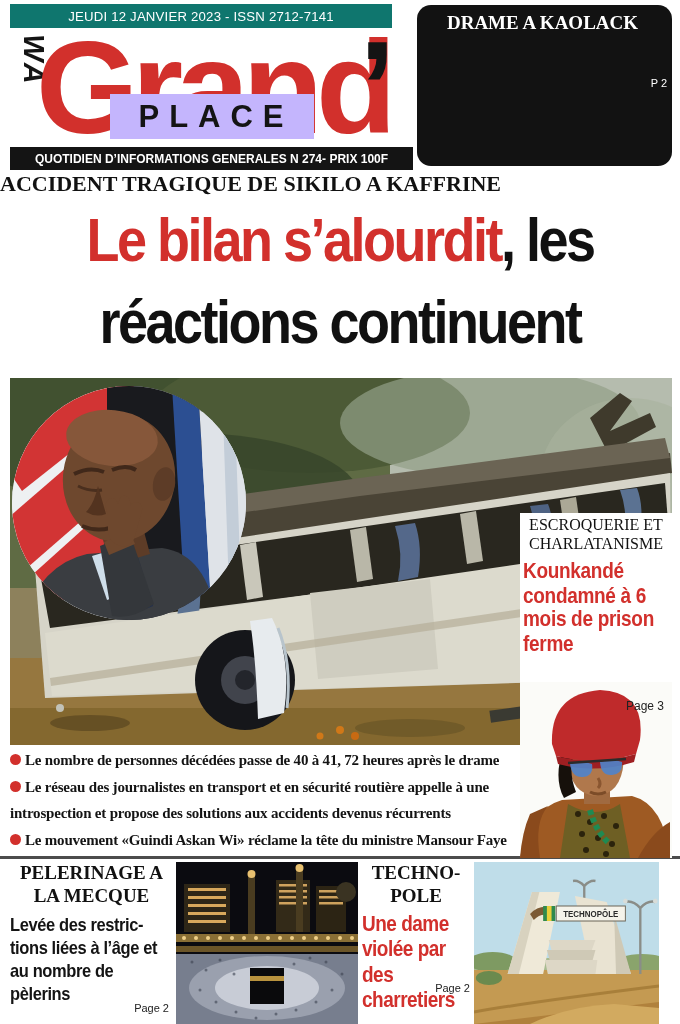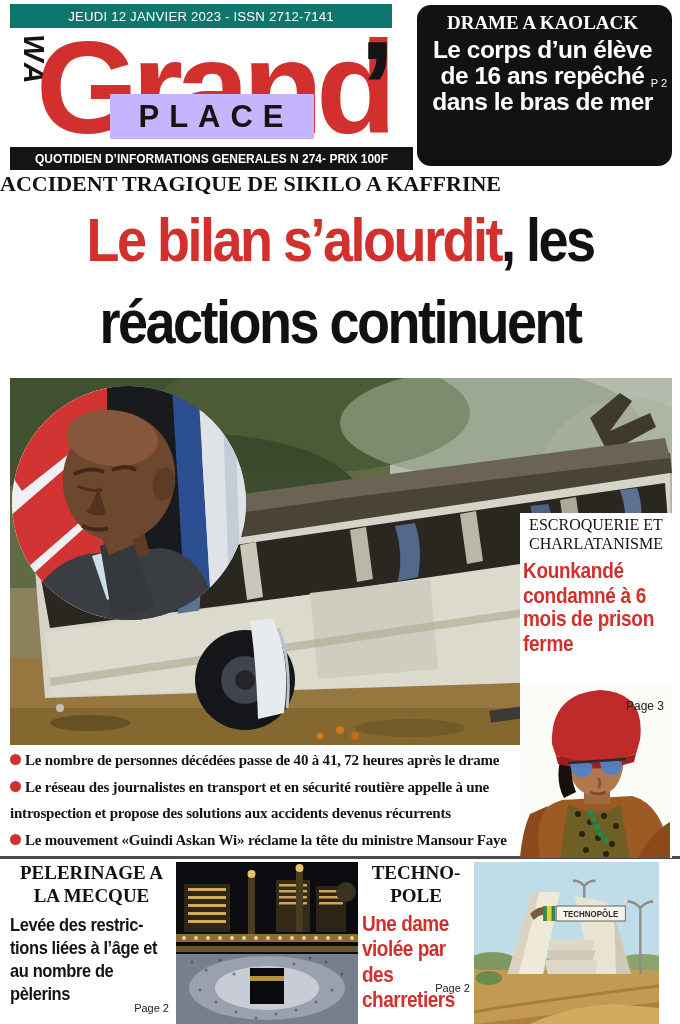--- a/index.html
+++ b/index.html
@@ -128,21 +128,20 @@
       <span>PLACE</span>
     </div>
   </div>
 
   <div class="quotidienbar">
     <span>QUOTIDIEN D’INFORMATIONS GENERALES N 274- PRIX 100F</span>
   </div>
 
   <div class="dramebox">
     <div class="drame-kicker">DRAME A KAOLACK</div>
-    <div class="drame-headline">Le corps d’un élève de 16 ans repêché dans le bras de mer</div>
     <span class="drame-pref">P 2</span>
   </div>
 
   <div class="lead-kicker">ACCIDENT TRAGIQUE DE SIKILO A KAFFRINE</div>
   <div class="lead-headline">
     <div><span class="hl-red">Le bilan s’alourdit</span><span>, les</span></div>
     <div>réactions continuent</div>
   </div>
 
   <div class="mainphoto">

